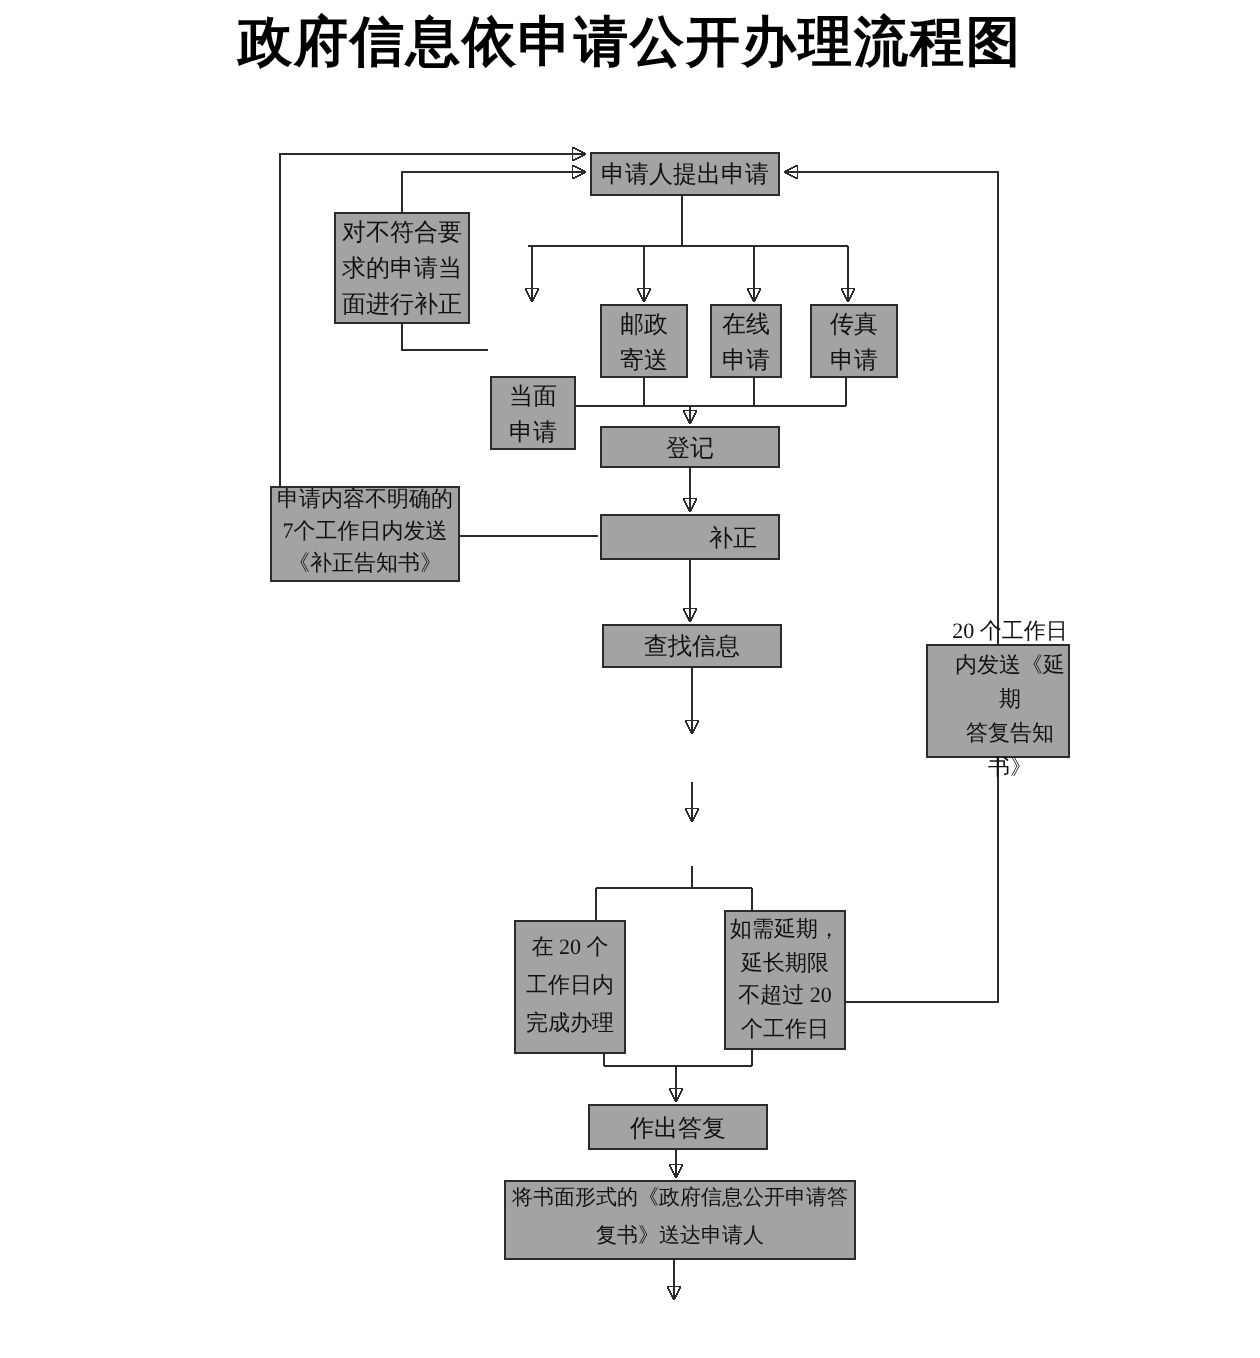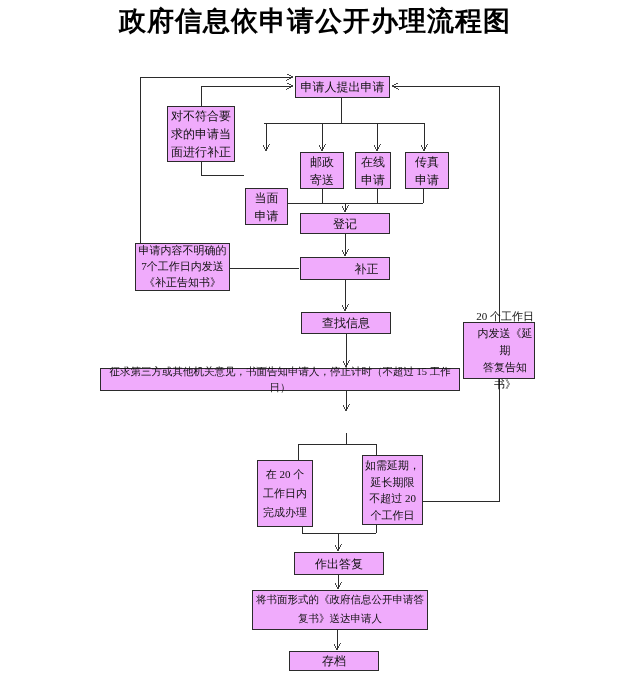--- a/index.html
+++ b/index.html
@@ -37,21 +37,21 @@
   svg.wires path {
     fill: none;
     stroke: #2b2b2b;
     stroke-width: 1;
     shape-rendering: crispEdges;
   }
   .node {
     position: absolute;
     box-sizing: border-box;
     border: 1px solid #2b2b2b;
-    background: #f0abfc;
+    background: #a3a3a3;
     display: flex;
     align-items: center;
     justify-content: center;
     text-align: center;
     font-size: 12px;
     line-height: 1.5;
     white-space: pre-line;
     color: #111111;
   }
   
@@ -141,29 +141,27 @@
   <div class="node n-m3">在线
 申请</div>
   <div class="node n-m4">传真
 申请</div>
   <div class="node n-register">登记</div>
   <div class="node n-unclear">申请内容不明确的
 7个工作日内发送
 《补正告知书》</div>
   <div class="node n-correction">补正</div>
   <div class="node n-search">查找信息</div>
-  <div class="node n-thirdparty">征求第三方或其他机关意见，书面告知申请人，停止计时（不超过 15 工作日）</div>
   <div class="node n-complete20">在 20 个
 工作日内
 完成办理</div>
   <div class="node n-extend">如需延期，
 延长期限
 不超过 20
 个工作日</div>
   <div class="node n-delaynotice">20 个工作日
 内发送《延期
 答复告知书》</div>
   <div class="node n-reply">作出答复</div>
   <div class="node n-deliver">将书面形式的《政府信息公开申请答
 复书》送达申请人</div>
-  <div class="node n-archive">存档</div>
 
 </div>
 
 </body></html>

